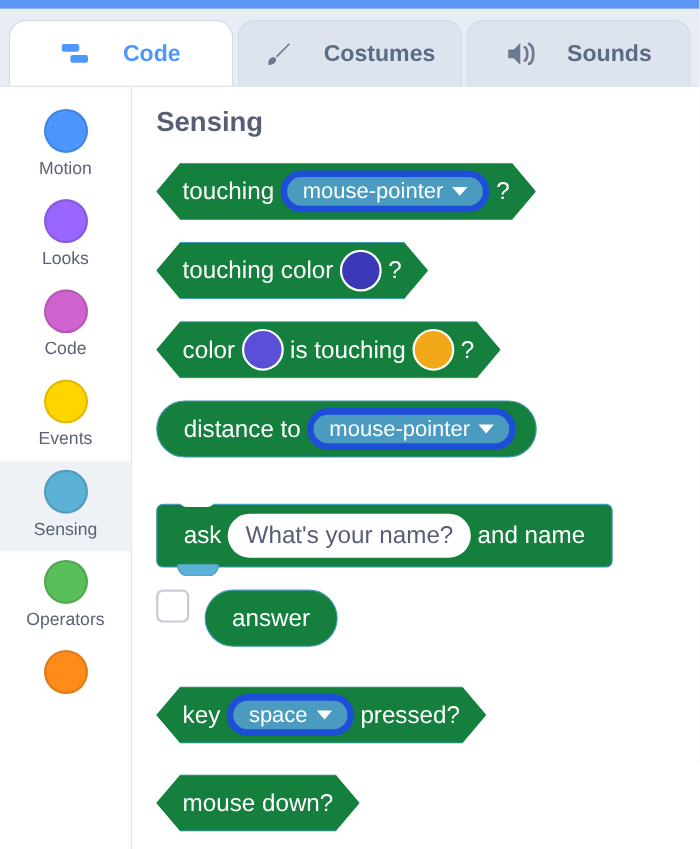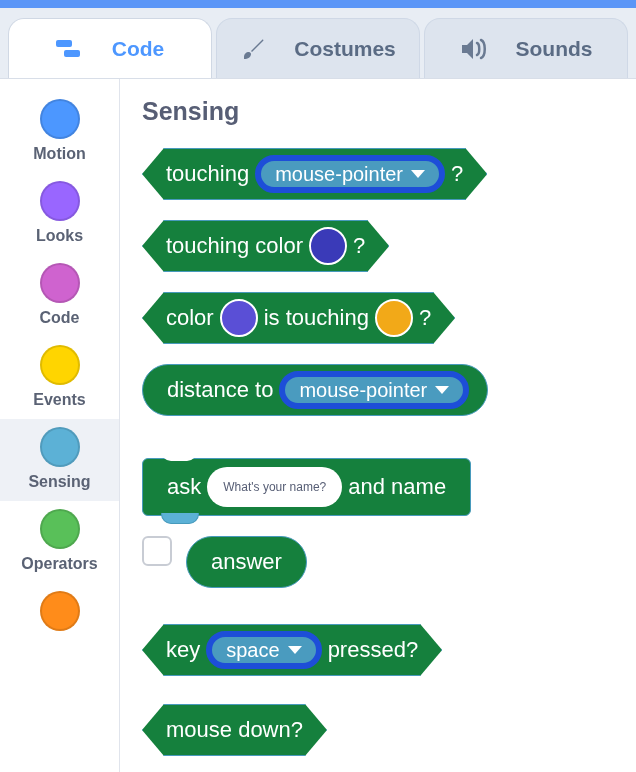--- a/index.html
+++ b/index.html
@@ -69,21 +69,21 @@
 .cat.active { background: #eef1f6; }
 .cat .dot {
   width: 40px; height: 40px;
   border-radius: 50%;
   margin: 0 auto 6px;
   border: 2px solid rgba(0,0,0,0.12);
 }
 .cat .label {
   font-size: 16px;
   color: #5a6274;
-  font-weight: 700;
+  font-weight: 400;
 }
 .blocks-area {
   flex: 1;
   padding: 18px 22px;
   overflow: hidden;
   background: #fff;
 }
 .section-title {
   font-size: 25px;
   font-weight: 700;
@@ -163,21 +163,21 @@
   vertical-align: middle;
 }
 .text-input {
   background: #fff;
   color: #575e75;
   border-radius: 22px;
   height: 40px;
   padding: 12px 16px;
   display: inline-flex;
   align-items: center;
-  font-size: 12px;
+  font-size: 22px;
   font-weight: 500;
 }
 .checkbox {
   width: 30px; height: 30px;
   border: 2px solid #c8ccd4;
   border-radius: 6px;
   background: #fff;
   display: inline-block;
   vertical-align: middle;
   margin-right: 14px;

